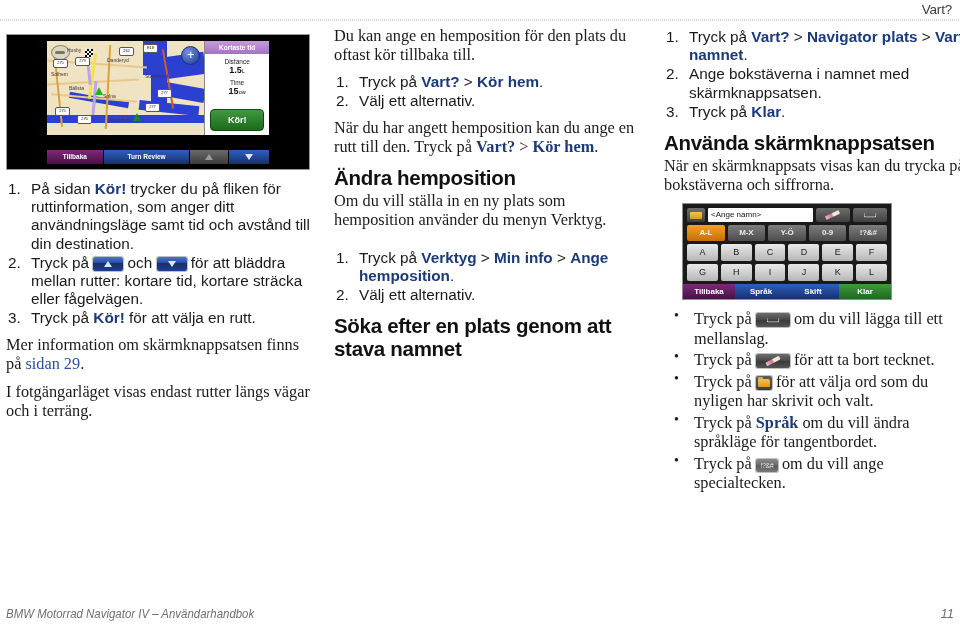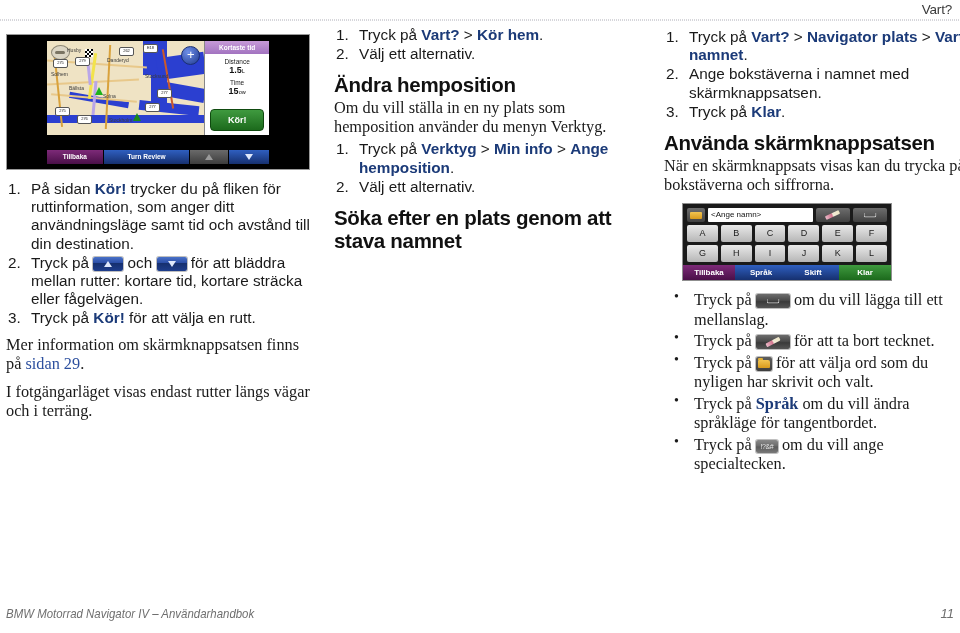--- a/index.html
+++ b/index.html
@@ -82,21 +82,21 @@
     color: #111;
   }
 
   p.body {
     font-family: "Liberation Serif", serif;
     font-size: 16.3px;
     line-height: 1.17;
     margin: 0 0 9px 0;
     color: #1a1a1a;
   }
-  p.body.nogap { margin-bottom: 4px; }
+  p.body.nogap { margin-bottom: 20px; }
 
   
   ol.steps {
     font-family: "Liberation Sans", sans-serif;
     font-size: 15.3px;
     line-height: 1.19;
     margin: 0 0 7px 0;
     padding: 0;
     list-style: none;
     counter-reset: none;
@@ -606,26 +606,28 @@
           <li><span class="num">2.</span>Tryck på <span class="key key-blue up"><span class="arrow"></span></span> och <span class="key key-blue down"><span class="arrow"></span></span> för att bläddra mellan rutter: kortare tid, kortare sträcka eller fågelvägen.</li>
           <li><span class="num">3.</span>Tryck på <b class="ui">Kör!</b> för att välja en rutt.</li>
         </ol>
 
       <p class="body"><span>Mer information om skärmknappsatsen finns på </span><span class="link">sidan 29</span><span>.</span></p>
 
       <p class="body">I fotgängarläget visas endast rutter längs vägar och i terräng.</p>
     </div>
 
     <div class="col c2">
+      <p class="body">Du kan ange en hemposition för den plats du oftast kör tillbaka till.</p>
 
       <ol class="steps">
           <li><span class="num">1.</span>Tryck på <b class="ui">Vart?</b><span class="gt"> &gt; </span><b class="ui">Kör hem</b>.</li>
           <li><span class="num">2.</span>Välj ett alternativ.</li>
         </ol>
 
+      <p class="body"><span>När du har angett hemposition kan du ange en rutt till den. Tryck på </span><span class="serif-ui">Vart?</span><span class="gt"> &gt; </span><span class="serif-ui">Kör hem</span><span>.</span></p>
 
       <h2 class="h-sub">Ändra hemposition</h2>
       <p class="body nogap">Om du vill ställa in en ny plats som hemposition använder du menyn Verktyg.</p>
 
       <ol class="steps">
           <li><span class="num">1.</span>Tryck på <b class="ui">Verktyg</b><span class="gt"> &gt; </span><b class="ui">Min info</b><span class="gt"> &gt; </span><b class="ui">Ange hemposition</b>.</li>
           <li><span class="num">2.</span>Välj ett alternativ.</li>
         </ol>
 
       <h2 class="h-sub">Söka efter en plats genom att stava namnet</h2>
@@ -647,20 +649,27 @@
               <span class="fi"></span>
             </div>
           <div class="kb-input">&lt;Ange namn&gt;</div>
           <div class="kb-bk">
               <span class="er"></span>
             </div>
           <div class="kb-sp">
               <span class="sp"></span>
             </div>
         </div>
+        <div class="kb-row">
+            <div class="kb-tab on">A-L</div>
+            <div class="kb-tab">M-X</div>
+            <div class="kb-tab">Y-Ö</div>
+            <div class="kb-tab">0-9</div>
+            <div class="kb-tab">!?&amp;#</div>
+          </div>
         <div class="kb-row">
             <div class="kb-key">A</div>
             <div class="kb-key">B</div>
             <div class="kb-key">C</div>
             <div class="kb-key">D</div>
             <div class="kb-key">E</div>
             <div class="kb-key">F</div>
           </div>
         <div class="kb-row">
             <div class="kb-key">G</div>

